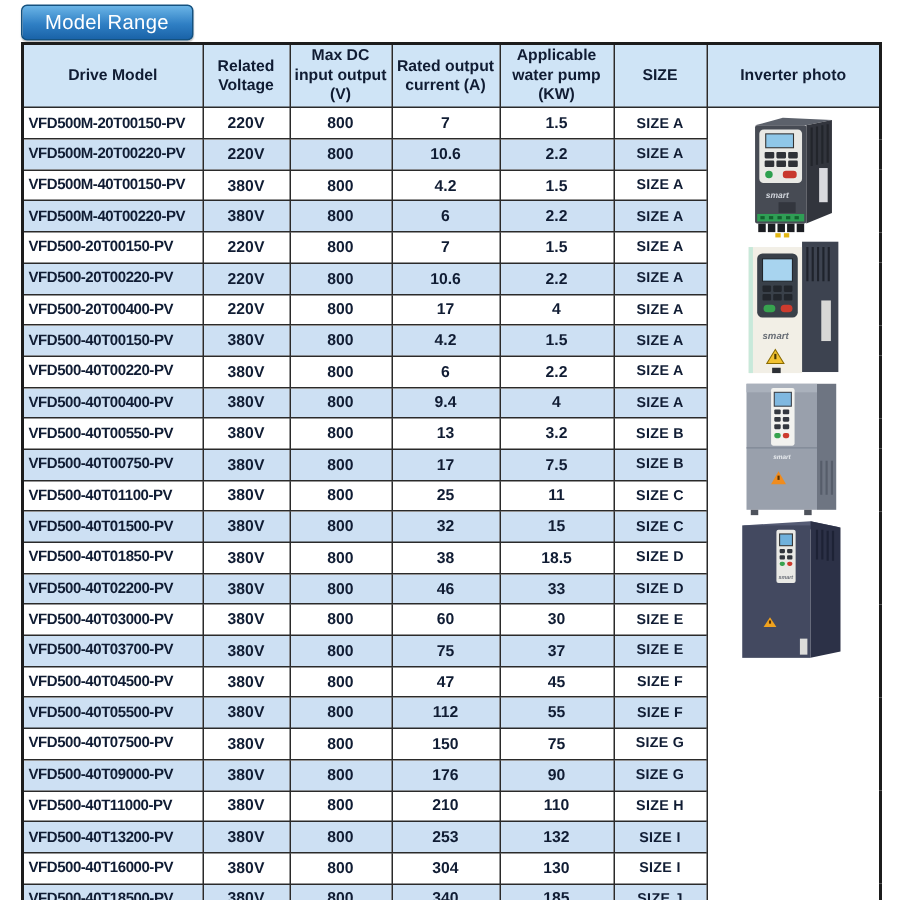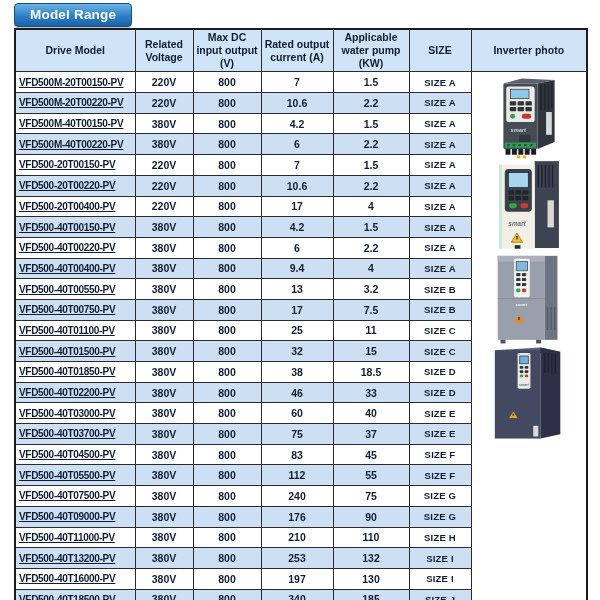--- a/index.html
+++ b/index.html
@@ -6,21 +6,21 @@
   body{
     width:600px;height:600px;position:relative;overflow:hidden;
     font-family:"Liberation Sans", sans-serif;
     color:#101c33;
   }
   .title-btn{
     position:absolute;left:14px;top:3px;
     padding:3px 15px 4px 15px;
     background:linear-gradient(#6ab4e6,#2f7fc4 55%,#1a63a8);
     border:1px solid #14517f;border-radius:4px;
-    color:#ffffff;font-size:13.5px;font-weight:bold;
+    color:#ffffff;font-size:13.5px;font-weight:normal;
     letter-spacing:.2px;
     box-shadow:0 1px 1px rgba(0,0,0,.25);
   }
   table.spec{
     position:absolute;left:14px;top:28px;
     width:572px;border-collapse:collapse;table-layout:fixed;
     border:2px solid #1c1c1c;
   }
   .spec th,.spec td{
     border:1px solid #2a2a2a;
@@ -33,21 +33,21 @@
     font-size:10.5px;line-height:1.25;
     height:32px;padding:1px 2px;
   }
   .spec tbody td{
     font-size:10.5px;height:19.7px;padding:0 2px;
     background:#ffffff;
   }
   .spec tbody tr:nth-child(even) td{background:#cde0f3;}
   .spec td.c-model{
     text-align:left;padding-left:3px;
-    font-size:10px;letter-spacing:-0.3px;white-space:nowrap;text-decoration:underline;
+    font-size:10px;letter-spacing:-0.3px;white-space:nowrap;
   }
   .spec td.c-size{font-size:9.5px;letter-spacing:.2px;}
   .spec td.photo-cell{
     background:#ffffff !important;
     vertical-align:top;padding:0;
   }
   .photo-stack{
     height:372px;display:flex;flex-direction:column;
     align-items:center;justify-content:flex-end;
     padding:3px 0;box-sizing:border-box;
@@ -341,52 +341,52 @@
     <td>800</td>
     <td>46</td>
     <td>33</td>
     <td class="c-size">SIZE D</td>
   </tr>
       <tr>
     <td class="c-model">VFD500-40T03000-PV</td>
     <td>380V</td>
     <td>800</td>
     <td>60</td>
-    <td>40</td>
+    <td>30</td>
     <td class="c-size">SIZE E</td>
   </tr>
       <tr>
     <td class="c-model">VFD500-40T03700-PV</td>
     <td>380V</td>
     <td>800</td>
     <td>75</td>
     <td>37</td>
     <td class="c-size">SIZE E</td>
   </tr>
       <tr>
     <td class="c-model">VFD500-40T04500-PV</td>
     <td>380V</td>
     <td>800</td>
-    <td>83</td>
+    <td>47</td>
     <td>45</td>
     <td class="c-size">SIZE F</td>
   </tr>
       <tr>
     <td class="c-model">VFD500-40T05500-PV</td>
     <td>380V</td>
     <td>800</td>
     <td>112</td>
     <td>55</td>
     <td class="c-size">SIZE F</td>
   </tr>
       <tr>
     <td class="c-model">VFD500-40T07500-PV</td>
     <td>380V</td>
     <td>800</td>
-    <td>240</td>
+    <td>150</td>
     <td>75</td>
     <td class="c-size">SIZE G</td>
   </tr>
       <tr>
     <td class="c-model">VFD500-40T09000-PV</td>
     <td>380V</td>
     <td>800</td>
     <td>176</td>
     <td>90</td>
     <td class="c-size">SIZE G</td>
@@ -404,21 +404,21 @@
     <td>380V</td>
     <td>800</td>
     <td>253</td>
     <td>132</td>
     <td class="c-size">SIZE I</td>
   </tr>
       <tr>
     <td class="c-model">VFD500-40T16000-PV</td>
     <td>380V</td>
     <td>800</td>
-    <td>197</td>
+    <td>304</td>
     <td>130</td>
     <td class="c-size">SIZE I</td>
   </tr>
       <tr>
     <td class="c-model">VFD500-40T18500-PV</td>
     <td>380V</td>
     <td>800</td>
     <td>340</td>
     <td>185</td>
     <td class="c-size">SIZE J</td>

